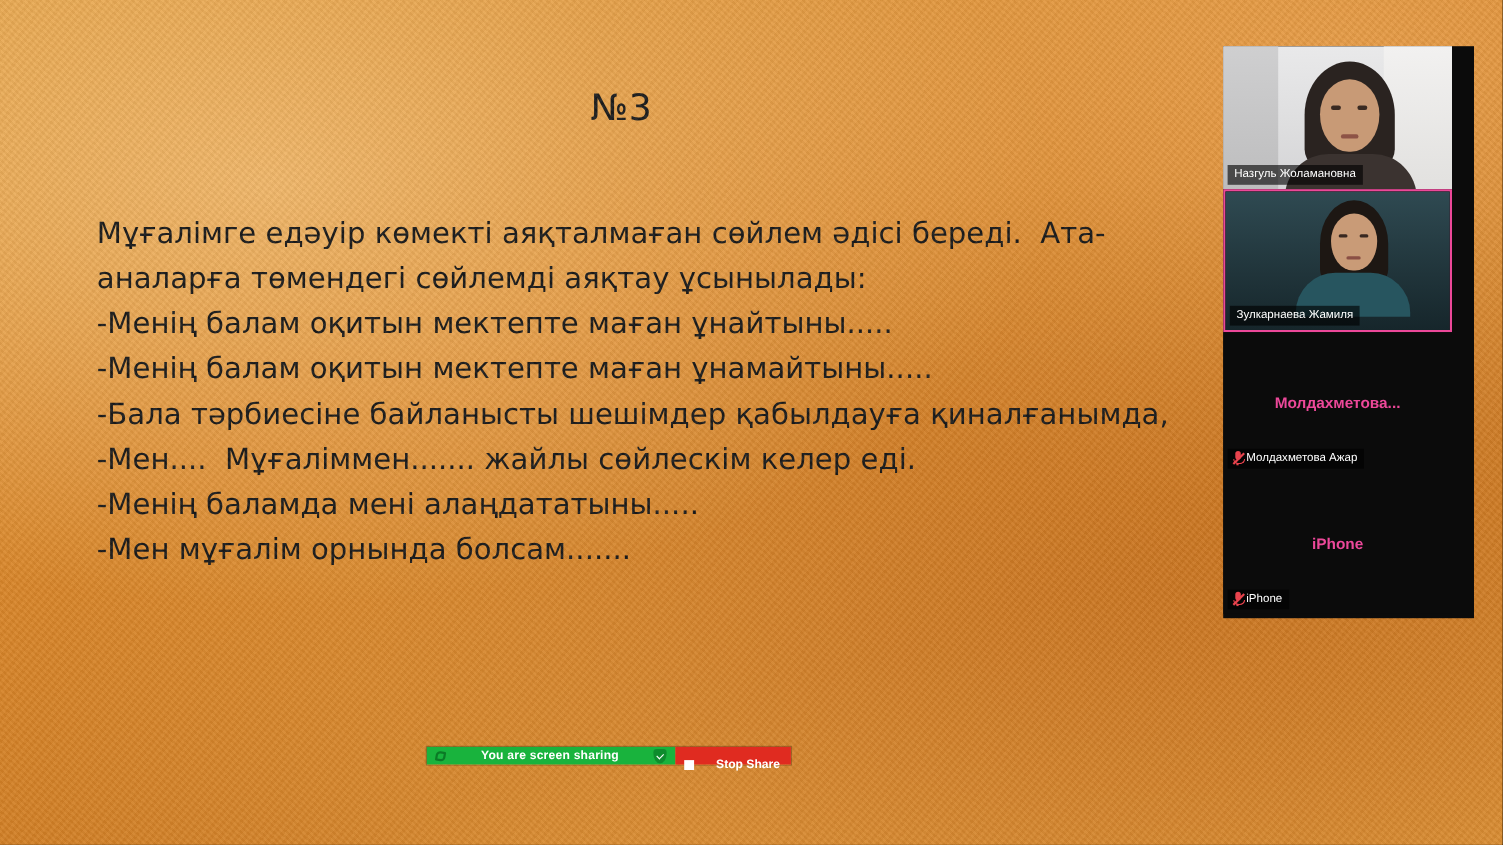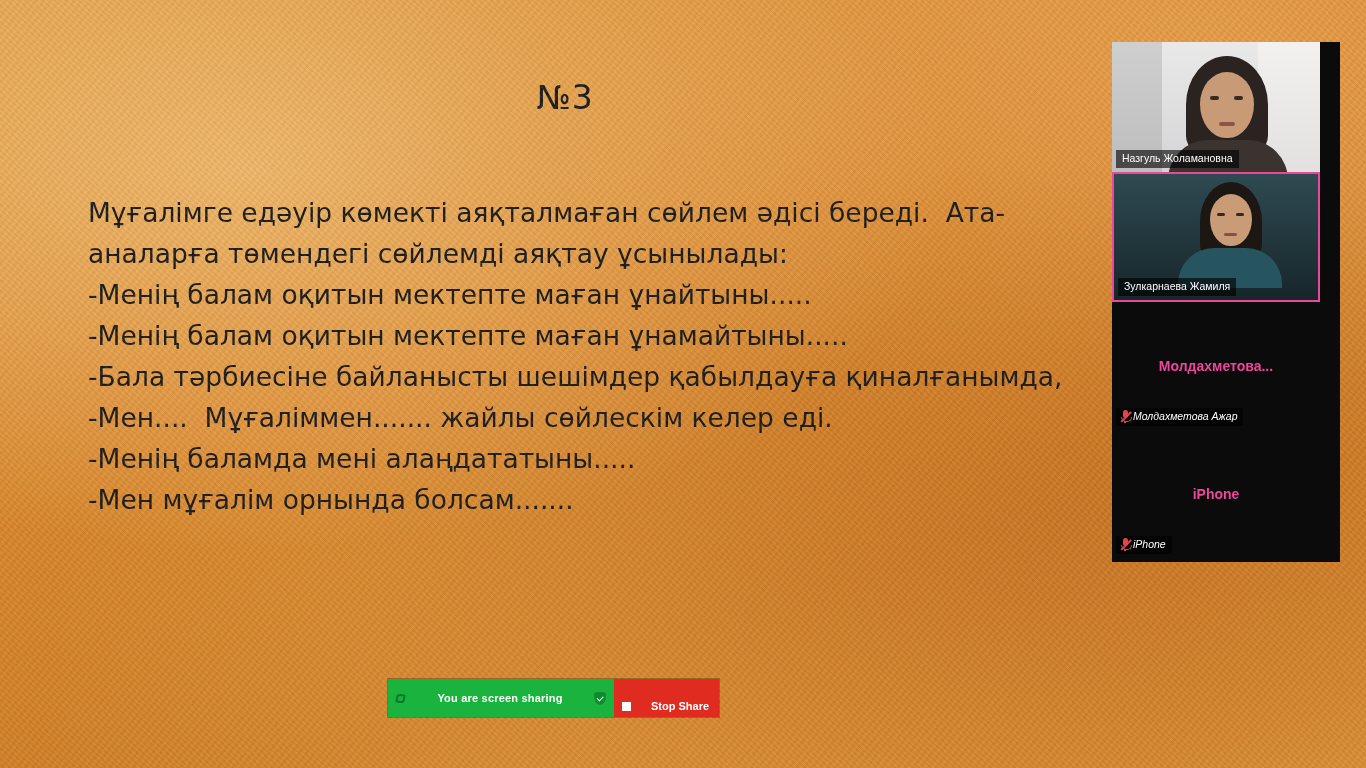--- a/index.html
+++ b/index.html
@@ -228,21 +228,20 @@
     color: #fff;
     font-size: 10.5px;
     line-height: 13px;
     white-space: nowrap;
     overflow: hidden;
     text-overflow: ellipsis;
   }
 
   .name-chip.with-mic {
     padding-left: 17px;
-    font-style: italic;
   }
   .name-chip .mic {
     position: absolute;
     left: 4px;
     top: 2px;
   }
 
   
   .tile.audio {
     height: 128px;
@@ -307,21 +306,21 @@
     background: #e8434d;
     transform: rotate(-45deg);
     transform-origin: center;
   }
 
   
   #share-bar {
     position: absolute;
     left: 388px;
     top: 679px;
-    height: 38px;
+    height: 16px;
     display: flex;
     align-items: stretch;
     font-size: 11px;
     font-weight: bold;
     box-shadow: 0 0 0 1px rgba(0,0,0,0.25);
   }
   #share-status {
     display: flex;
     align-items: center;
     gap: 8px;

